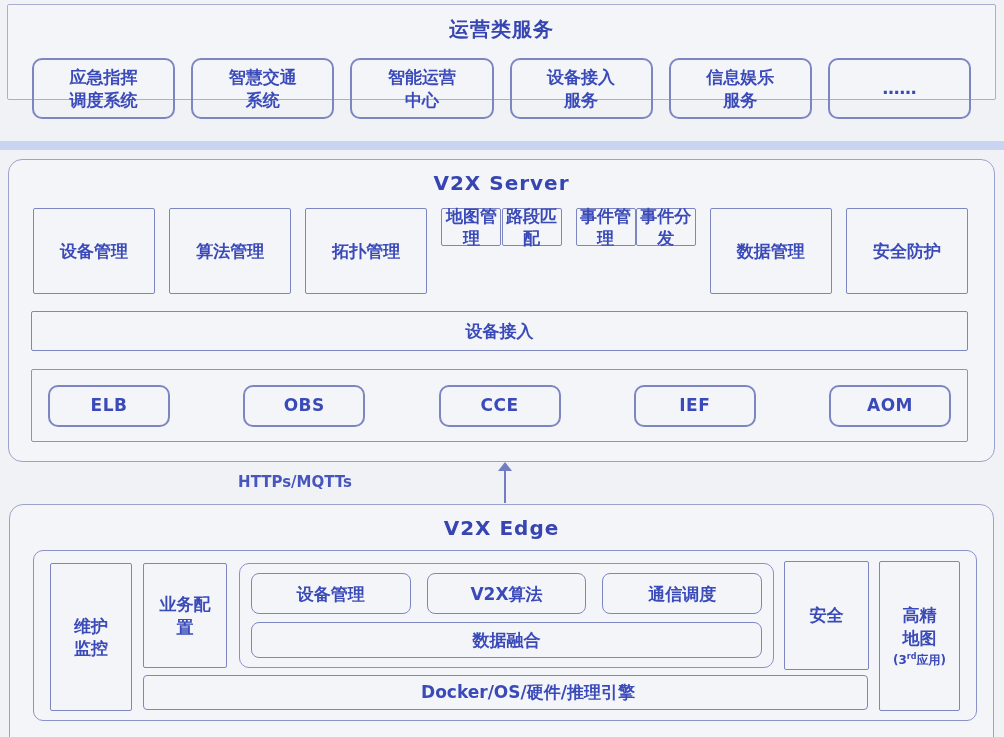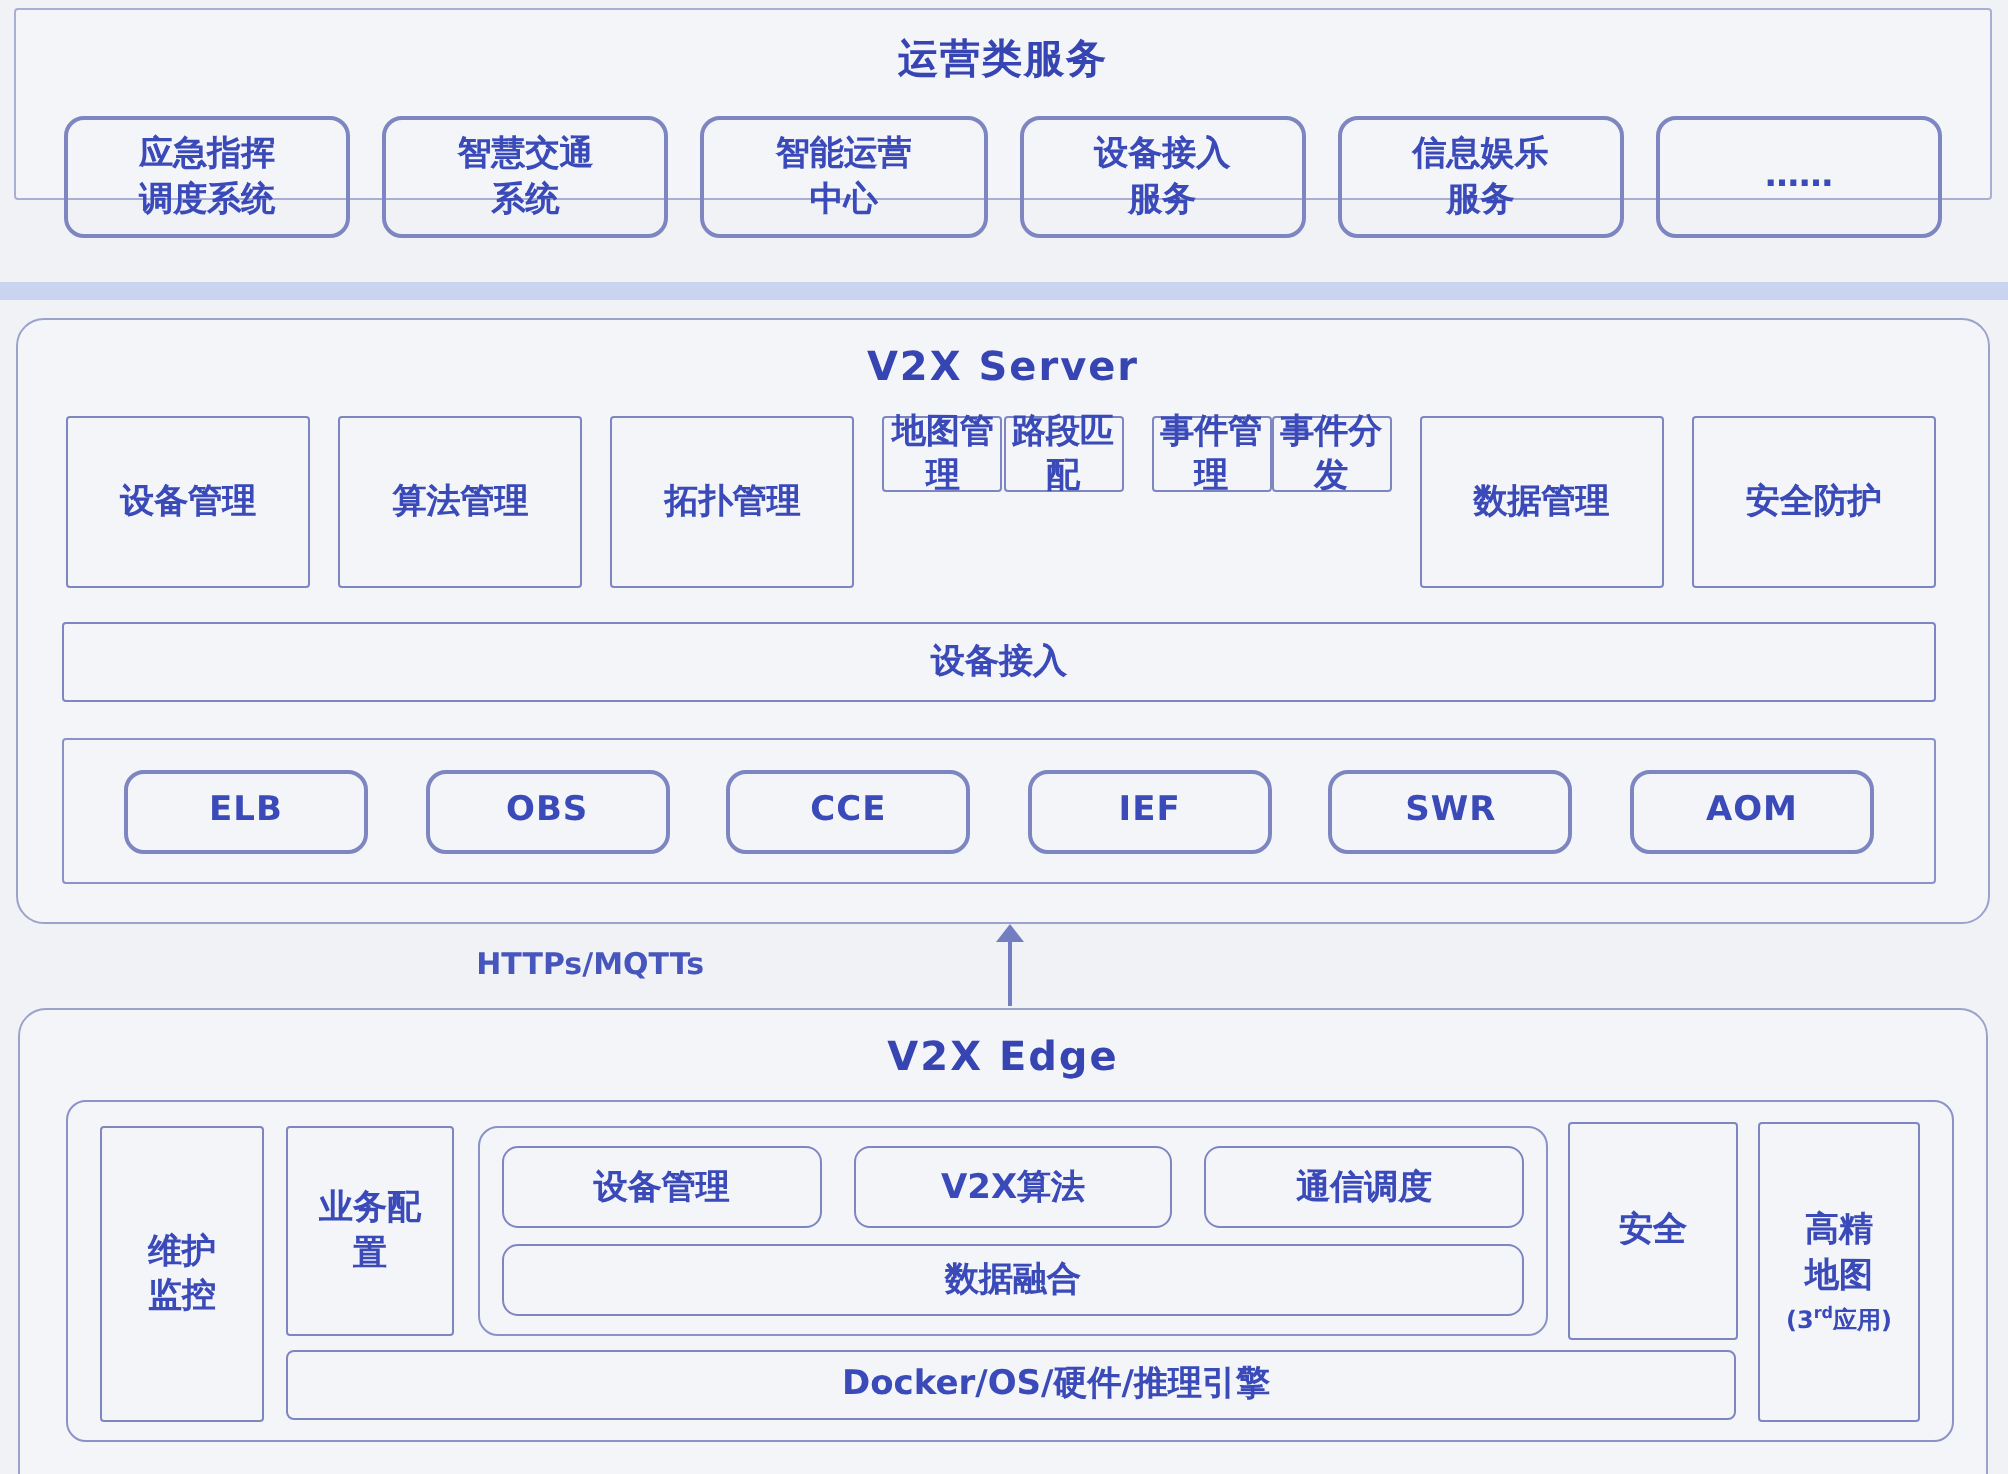--- a/index.html
+++ b/index.html
@@ -30,21 +30,21 @@
   .ops-row .rbox {flex:1;}
 
   
   .server-row1 {position:absolute; left:24px; right:26px; top:48px; height:86px; display:flex; gap:14px;}
   .server-row1 > .sbox {flex:1;}
   .stack {flex:1; display:flex; flex-direction:row; justify-content:space-between;}
   .stack .sbox {height:38px;}
   .access {position:absolute; left:22px; right:26px; top:151px; height:40px;}
   .paas {position:absolute; left:22px; right:26px; top:209px; height:73px;
          border:1.5px solid #8a92c8; border-radius:2px; box-sizing:border-box;
-         display:flex; align-items:center; justify-content:space-between; padding:0 30px;}
+         display:flex; align-items:center; justify-content:space-between; padding:0 16px;}
   .paas .rbox {width:122px; height:42px; letter-spacing:0.5px;}
 
   
   .connector {position:absolute; left:0; top:462px; width:868px; height:41px;}
   .conn-label {position:absolute; right:516px; top:11px; font-size:15px; font-weight:600; color:#4656bc;}
   .arrow-line {position:absolute; left:504px; top:8px; height:33px; width:2px; background:#737dc2;}
   .arrow-head {position:absolute; left:498px; top:0; width:0; height:0;
                border-left:7px solid transparent; border-right:7px solid transparent;
                border-bottom:9px solid #737dc2;}
 
@@ -106,21 +106,20 @@
       </div>
       <div class="sbox">数据管理</div>
       <div class="sbox">安全防护</div>
     </div>
     <div class="sbox access">设备接入</div>
     <div class="paas">
       <div class="rbox">ELB</div>
       <div class="rbox">OBS</div>
       <div class="rbox">CCE</div>
       <div class="rbox">IEF</div>
-      <div class="rbox">SWR</div>
       <div class="rbox">AOM</div>
     </div>
   </div>
 
   <div class="connector">
     <span class="conn-label">HTTPs/MQTTs</span>
     <span class="arrow-head"></span>
     <span class="arrow-line"></span>
   </div>
 

